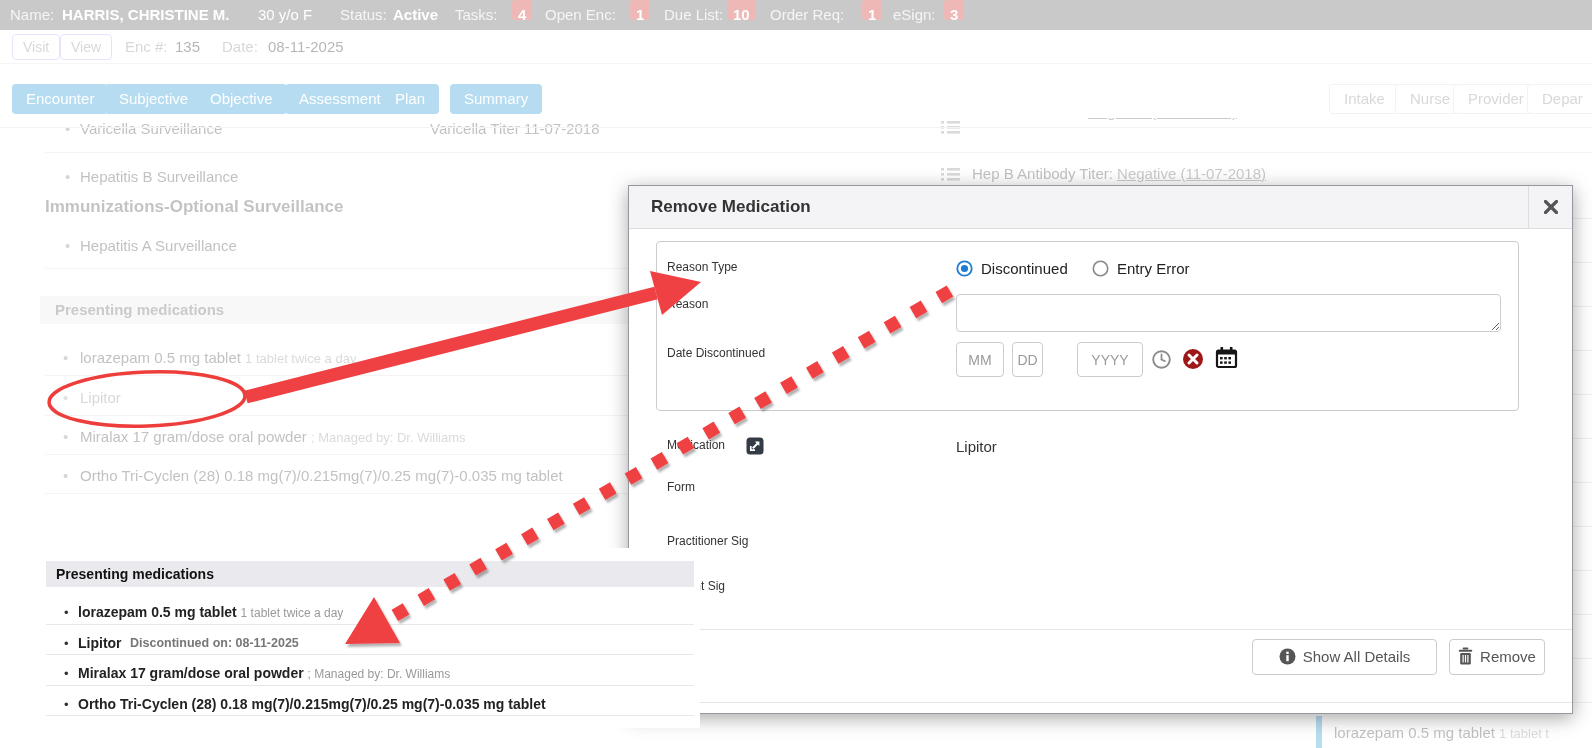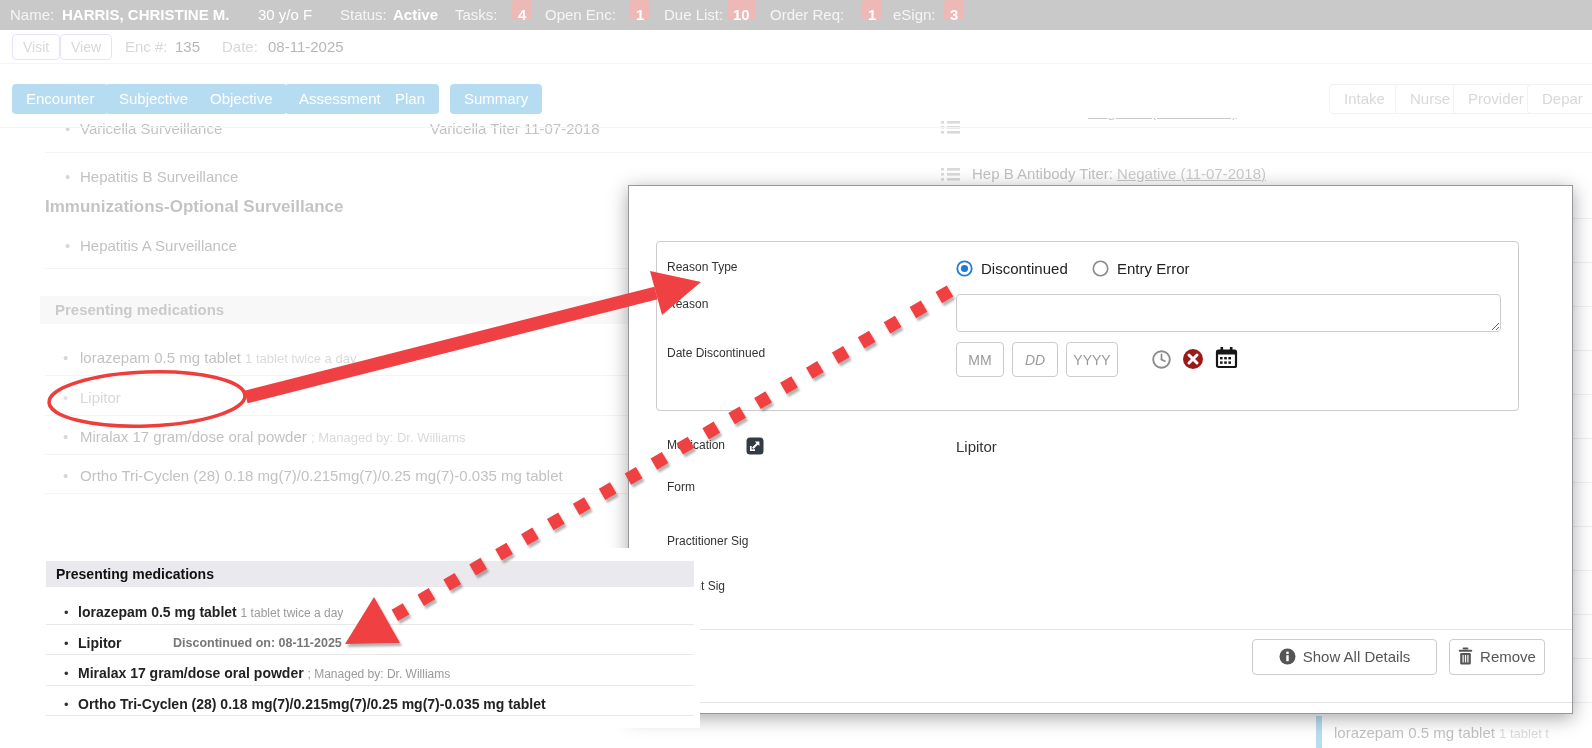--- a/index.html
+++ b/index.html
@@ -63,21 +63,21 @@
   .mbtn{position:absolute;top:453px;height:36px;box-sizing:border-box;border:1px solid #ccc;
         border-radius:4px;background:#fff;color:#555;font-size:15px;text-align:center;
         line-height:34px;white-space:nowrap;}
   .mhr{position:absolute;left:0;width:100%;height:0;border-top:1px solid #e5e5e5;}
   
   #inset{left:40px;top:548px;width:660px;height:180px;background:#fff;z-index:4;}
   .iheader{position:absolute;left:6px;top:13px;width:648px;height:26px;background:#e9e9ee;}
   .iheader span{display:block;padding-left:10px;line-height:26px;font-size:14px;font-weight:bold;color:#111;}
   .irow-name{position:absolute;font-size:14px;font-weight:bold;color:#222;white-space:nowrap;}
   .irow-note{font-size:12px;color:#999;font-weight:normal;}
-  .irow-status{position:absolute;font-size:12.5px;font-weight:bold;color:#777;white-space:nowrap;margin-left:43px;}
+  .irow-status{position:absolute;font-size:12.5px;font-weight:bold;color:#777;white-space:nowrap;}
   .ibullet{position:absolute;color:#333;font-size:13px;}
   .ihr{position:absolute;left:6px;width:648px;height:0;border-top:1px solid #e8e8e8;}
   
   #anno{left:0;top:0;z-index:5;pointer-events:none;}
 </style>
 </head>
 <body>
 
 <div id="page">
 
@@ -195,20 +195,31 @@
     <span class="badge" style="left:727px;">10</span>
     <span class="plabel" style="left:770px;">Order Req:</span>
     <span class="badge" style="left:862px;">1</span>
     <span class="plabel" style="left:893px;">eSign:</span>
     <span class="badge" style="left:944px;">3</span>
   </div>
 
   <div id="fade" class="abs"></div>
 
   <div id="modal" class="abs">
+    <div class="mheader">
+      <span class="mtitle">Remove Medication</span>
+      <span class="mclose">
+        <svg width="14" height="14" viewBox="0 0 14 14" style="margin-top:14px;">
+          <g stroke="#555" stroke-width="3.2" stroke-linecap="round">
+            <line x1="1.5" y1="1.5" x2="12.5" y2="12.5"></line>
+              <line x1="12.5" y1="1.5" x2="1.5" y2="12.5"></line>
+          </g>
+          </svg>
+      </span>
+    </div>
 
     <div class="fieldset"></div>
 
     <span class="mlabel" style="left:38px;top:74px;">Reason Type</span>
     <span class="abs" style="left:327px;top:74px;">
       <svg width="17" height="17" viewBox="0 0 17 17">
         <circle cx="8.5" cy="8.5" r="7.2" fill="#fff" stroke="#1f7cd6" stroke-width="1.8"></circle>
         <circle cx="8.5" cy="8.5" r="3.6" fill="#1f7cd6"></circle>
         </svg></span>
     <span class="radio-label" style="left:352px;top:74px;">Discontinued</span>
@@ -216,22 +227,22 @@
       <svg width="17" height="17" viewBox="0 0 17 17">
         <circle cx="8.5" cy="8.5" r="7.2" fill="#fff" stroke="#8a8a8a" stroke-width="1.6"></circle>
         </svg></span>
     <span class="radio-label" style="left:488px;top:74px;">Entry Error</span>
 
     <span class="mlabel" style="left:38px;top:111px;">Reason</span>
     <textarea class="txtarea" value="" style=""></textarea>
 
     <span class="mlabel" style="left:38px;top:160px;">Date Discontinued</span>
     <input class="dinput" style="left: 327px; width: 48px;" placeholder="MM">
-    <input class="dinput" style="left: 383px; width: 46px; font-style: italic;" placeholder="DD">
-    <input class="dinput" style="left: 437px; width: 52px;" placeholder="YYYY">
+    <input class="dinput" style="left: 383px; width: 31px;" placeholder="DD">
+    <input class="dinput" style="left: 448px; width: 66px;" placeholder="YYYY">
     <span class="abs" style="left:522px;top:163px;">
       <svg width="21" height="21" viewBox="0 0 21 21">
         <circle cx="10.5" cy="10.5" r="8.3" fill="none" stroke="#8b8b8b" stroke-width="1.9"></circle>
         <line x1="10.5" y1="10.5" x2="10.5" y2="5.4" stroke="#8b8b8b" stroke-width="1.7" stroke-linecap="round"></line>
         <line x1="10.5" y1="10.5" x2="14" y2="12.2" stroke="#8b8b8b" stroke-width="1.7" stroke-linecap="round"></line>
       </svg></span>
     <span class="abs" style="left:553px;top:162px;">
       <svg width="22" height="22" viewBox="0 0 22 22">
         <circle cx="11" cy="11" r="10" fill="#9e1818"></circle>
         <g stroke="#fff" stroke-width="3" stroke-linecap="round">

